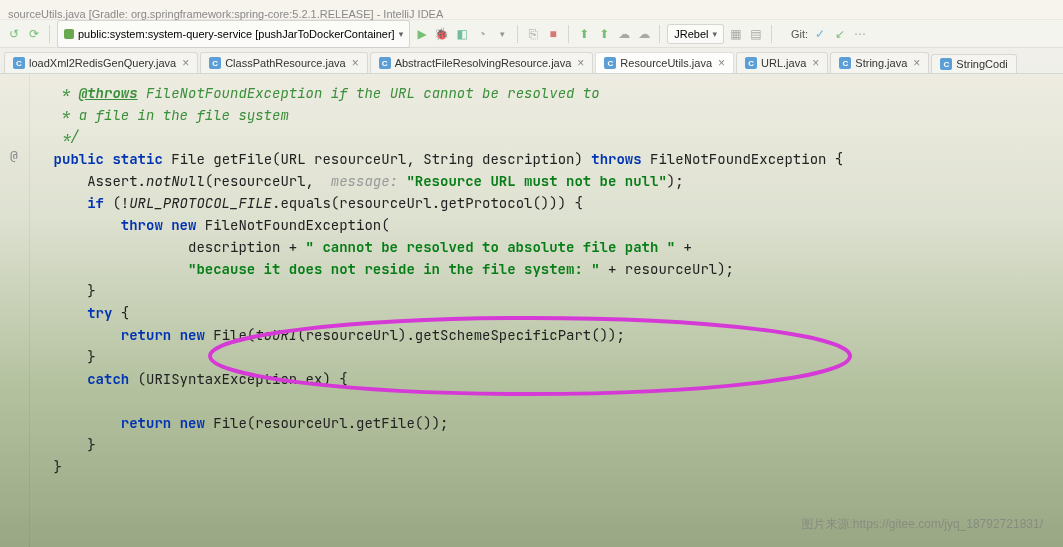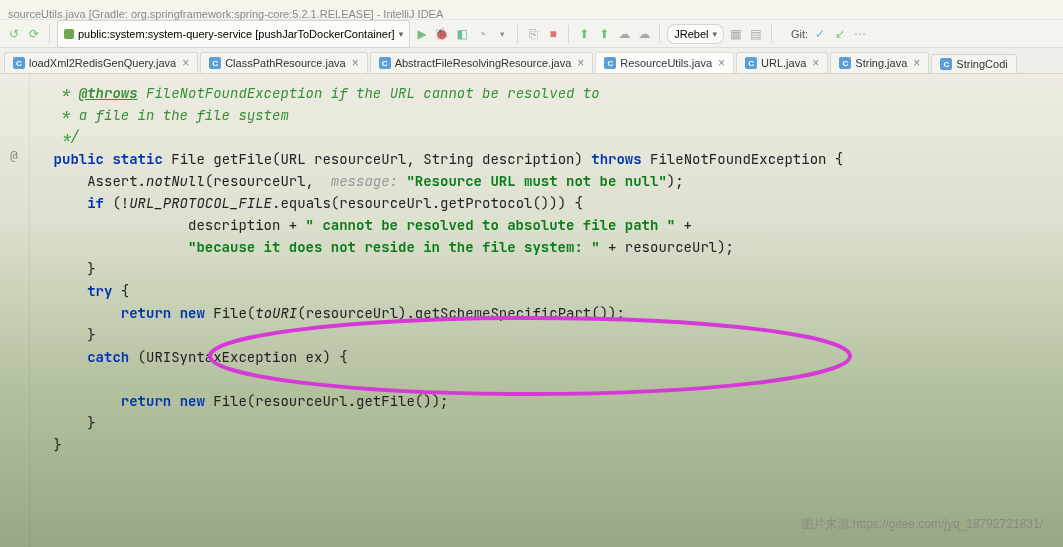--- a/index.html
+++ b/index.html
@@ -38,21 +38,21 @@
       border-radius: 3px;
       padding: 1px 6px;
       height: 28px;
       font-size: 11px;
       cursor: pointer;
     }
     .jrebel-box {
       display: flex; align-items: center;
       background: rgba(255,255,255,0.6);
       border: 1px solid rgba(0,0,0,0.15);
-      border-radius: 8px;
+      border-radius: 3px;
       padding: 1px 6px;
       height: 20px;
       font-size: 11px;
     }
     .tabs {
       height: 26px;
       background: rgba(240,240,235,0.85);
       display: flex;
       align-items: flex-end;
       padding: 0 4px;
@@ -215,20 +215,21 @@
   <div class="gutter">
     <div class="gutter-mark" style="top:74px">@</div>
   </div>
 
   <div class="codeline"><span class="doc">     * </span><span class="doc-tag">@throws</span><span class="doc"> FileNotFoundException </span><span class="doc">if the URL cannot be resolved to</span></div>
   <div class="codeline"><span class="doc">     * a file in the file system</span></div>
   <div class="codeline"><span class="doc">     */</span></div>
   <div class="codeline"><span>    </span><span class="kw">public</span> <span class="kw">static</span> <span>File</span><span> getFile(URL resourceUrl, String description) </span><span class="kw">throws</span><span> FileNotFoundException {</span></div>
   <div class="codeline"><span>        Assert.</span><span class="static-italic">notNull</span><span>(resourceUrl,  </span><span class="param-hint">message:</span> <span class="str">"Resource URL must not be null"</span><span>);</span></div>
   <div class="codeline"><span>        </span><span class="kw">if</span><span> (!</span><span class="static-italic">URL_PROTOCOL_FILE</span><span>.equals(resourceUrl.getProtocol())) {</span></div>
+  <div class="codeline"><span>            </span><span class="kw">throw</span> <span class="kw">new</span><span> FileNotFoundException(</span></div>
   <div class="codeline"><span>                    description + </span><span class="str">" cannot be resolved to absolute file path "</span><span> +</span></div>
   <div class="codeline"><span>                    </span><span class="str">"because it does not reside in the file system: "</span><span> + resourceUrl);</span></div>
   <div class="codeline"><span>        }</span></div>
   <div class="codeline"><span>        </span><span class="kw">try</span><span> {</span></div>
   <div class="codeline"><span>            </span><span class="kw">return</span> <span class="kw">new</span><span> File(</span><span class="static-italic">toURI</span><span>(resourceUrl).getSchemeSpecificPart());</span></div>
   <div class="codeline"><span>        }</span></div>
   <div class="codeline"><span>        </span><span class="kw">catch</span><span> (URISyntaxException ex) {</span></div>
   <div class="codeline"><span>            </span></div>
   <div class="codeline"><span>            </span><span class="kw">return</span> <span class="kw">new</span><span> File(resourceUrl.getFile());</span></div>
   <div class="codeline"><span>        }</span></div>

